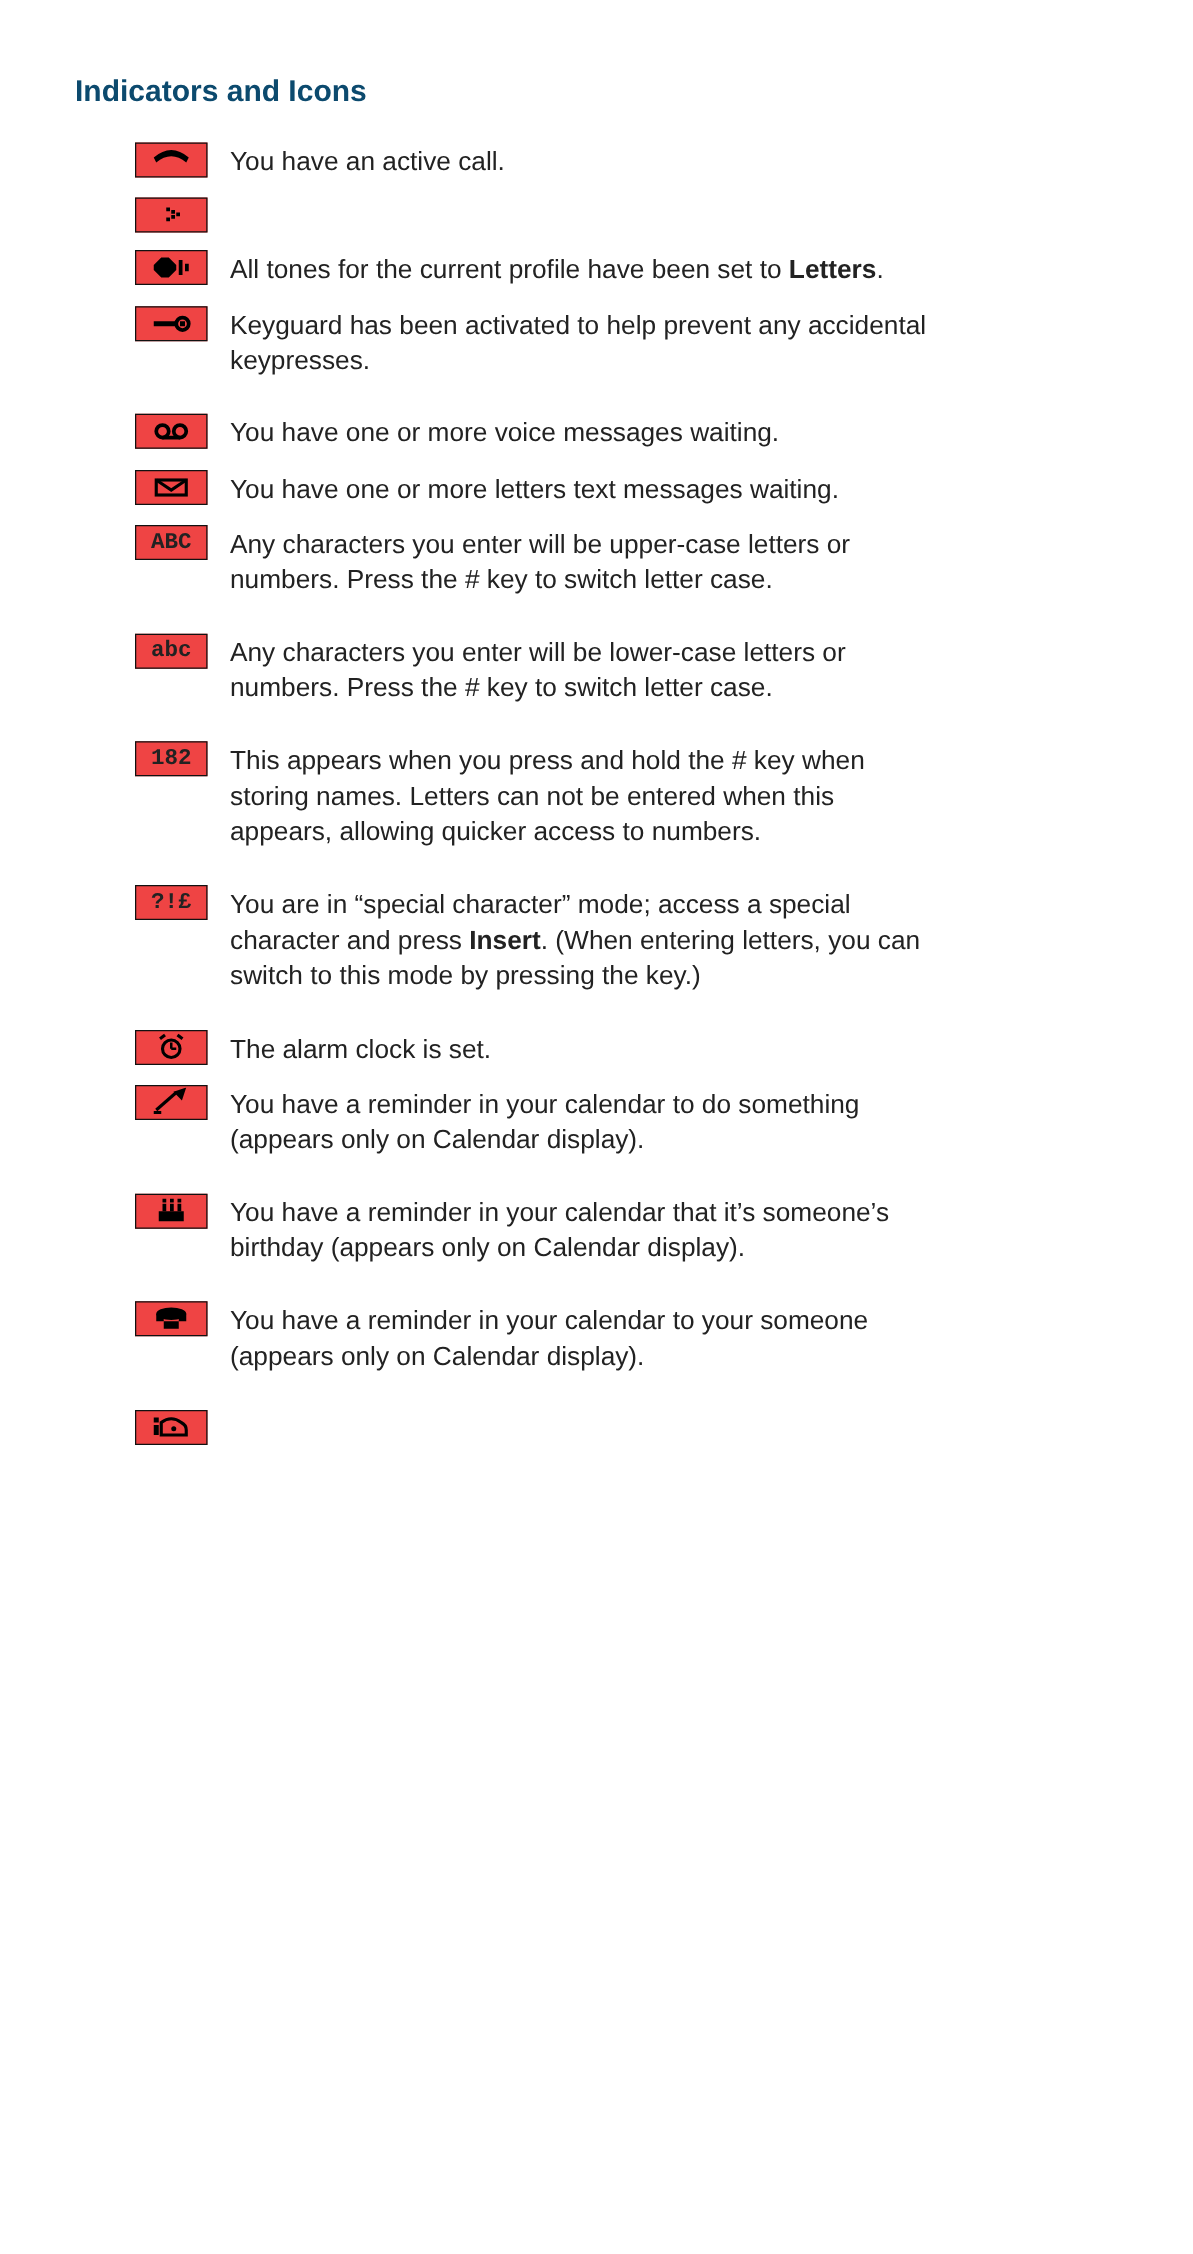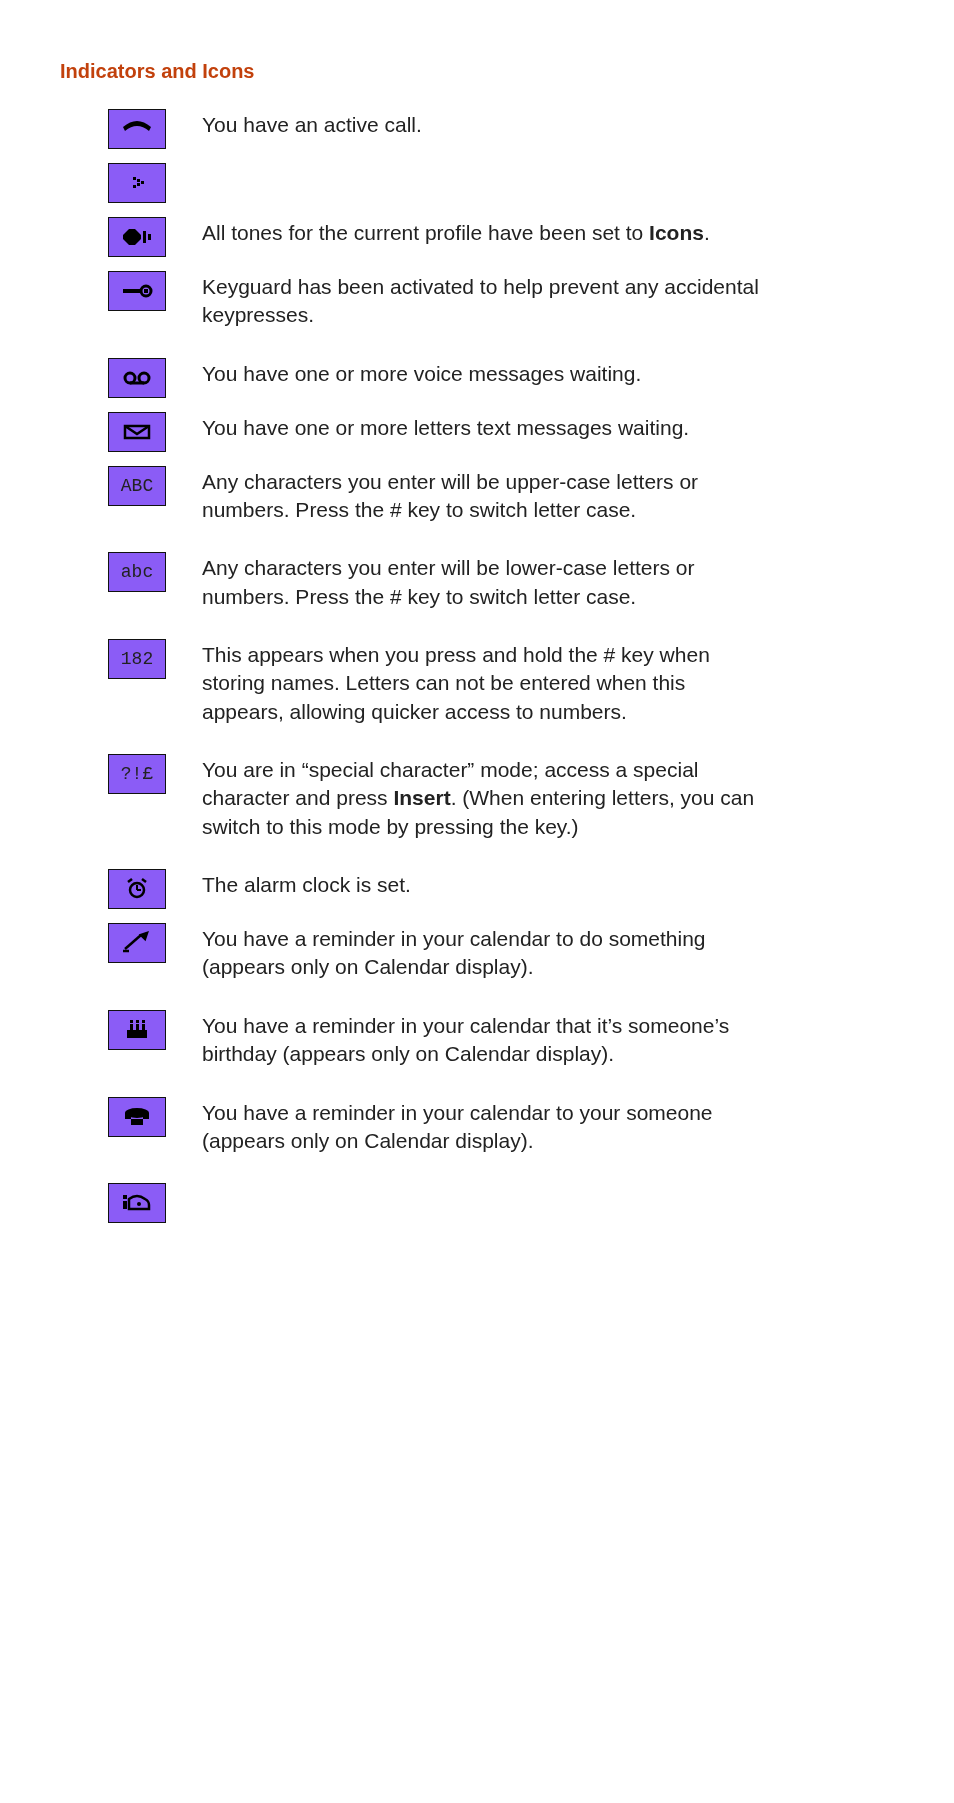--- a/index.html
+++ b/index.html
@@ -5,46 +5,45 @@
   * { box-sizing: border-box; }
   body {
     margin: 0;
     padding: 60px 60px 60px 60px;
     font-family: Arial, Helvetica, sans-serif;
     background: #fff;
     color: #222;
     width: 954px;
   }
   h2.title {
-    color: #c2410c;
+    color: #0c4a6e;
     font-weight: 800;
-    font-size: 20px;
+    font-size: 24px;
     margin: 0 0 26px 0;
   }
   .row {
     display: flex;
     align-items: flex-start;
     margin-bottom: 14px;
     margin-left: 48px;
-    gap: 18px;
   }
   .row.gap { margin-top: 28px; }
   .iconbox {
     width: 58px;
-    height: 40px;
+    height: 28px;
     border: 1.6px solid #111;
     margin-right: 18px;
     flex: 0 0 auto;
     display: flex;
     align-items: center;
     justify-content: center;
     font-family: "Courier New", monospace;
-    font-weight: 400;
+    font-weight: 700;
     font-size: 18px;
-    background: #8b5cf6;
+    background: #ef4444;
   }
   .iconbox svg { display: block; }
   .desc {
     font-size: 21px;
     line-height: 1.35;
     max-width: 560px;
     padding-top: 2px;
   }
   .desc b { font-weight: 700; }
 </style>
@@ -78,21 +77,21 @@
     <div class="row">
       <div class="iconbox">
         <svg xmlns="http://www.w3.org/2000/svg" width="36" height="24" viewBox="0 0 36 24">
           <g fill="#000">
             <path d="M10 4 L16 4 L22 10 L22 14 L16 20 L10 20 L4 14 L4 10 Z"></path>
             <rect x="24" y="6" width="3" height="12"></rect>
             <rect x="29" y="9" width="3" height="6"></rect>
           </g>
         </svg>
       </div>
-      <div class="desc"><span>All tones for the current profile have been set to </span><b>Icons</b><span>.</span></div>
+      <div class="desc"><span>All tones for the current profile have been set to </span><b>Letters</b><span>.</span></div>
     </div>
     <div class="row">
       <div class="iconbox">
         <svg xmlns="http://www.w3.org/2000/svg" width="36" height="24" viewBox="0 0 36 24">
           <g fill="#000">
             <rect x="4" y="10" width="18" height="4"></rect>
             <circle cx="27" cy="12" r="5" fill="none" stroke="#000" stroke-width="3"></circle>
             <rect x="25" y="10" width="4" height="4"></rect>
           </g>
         </svg>

